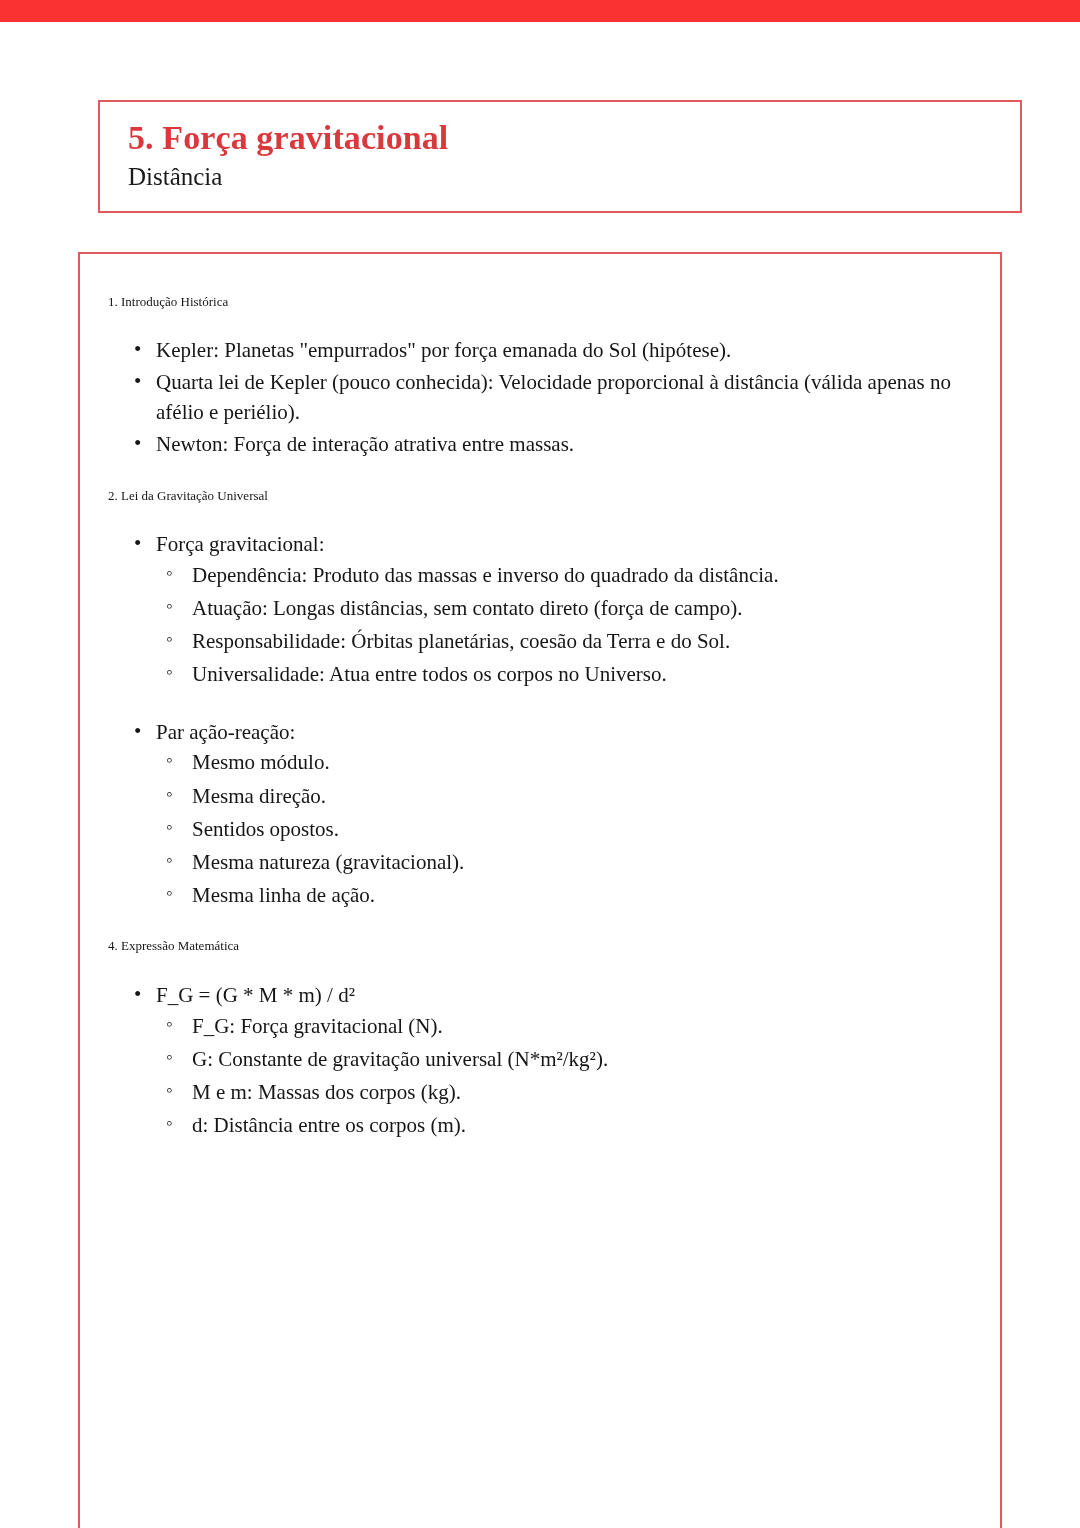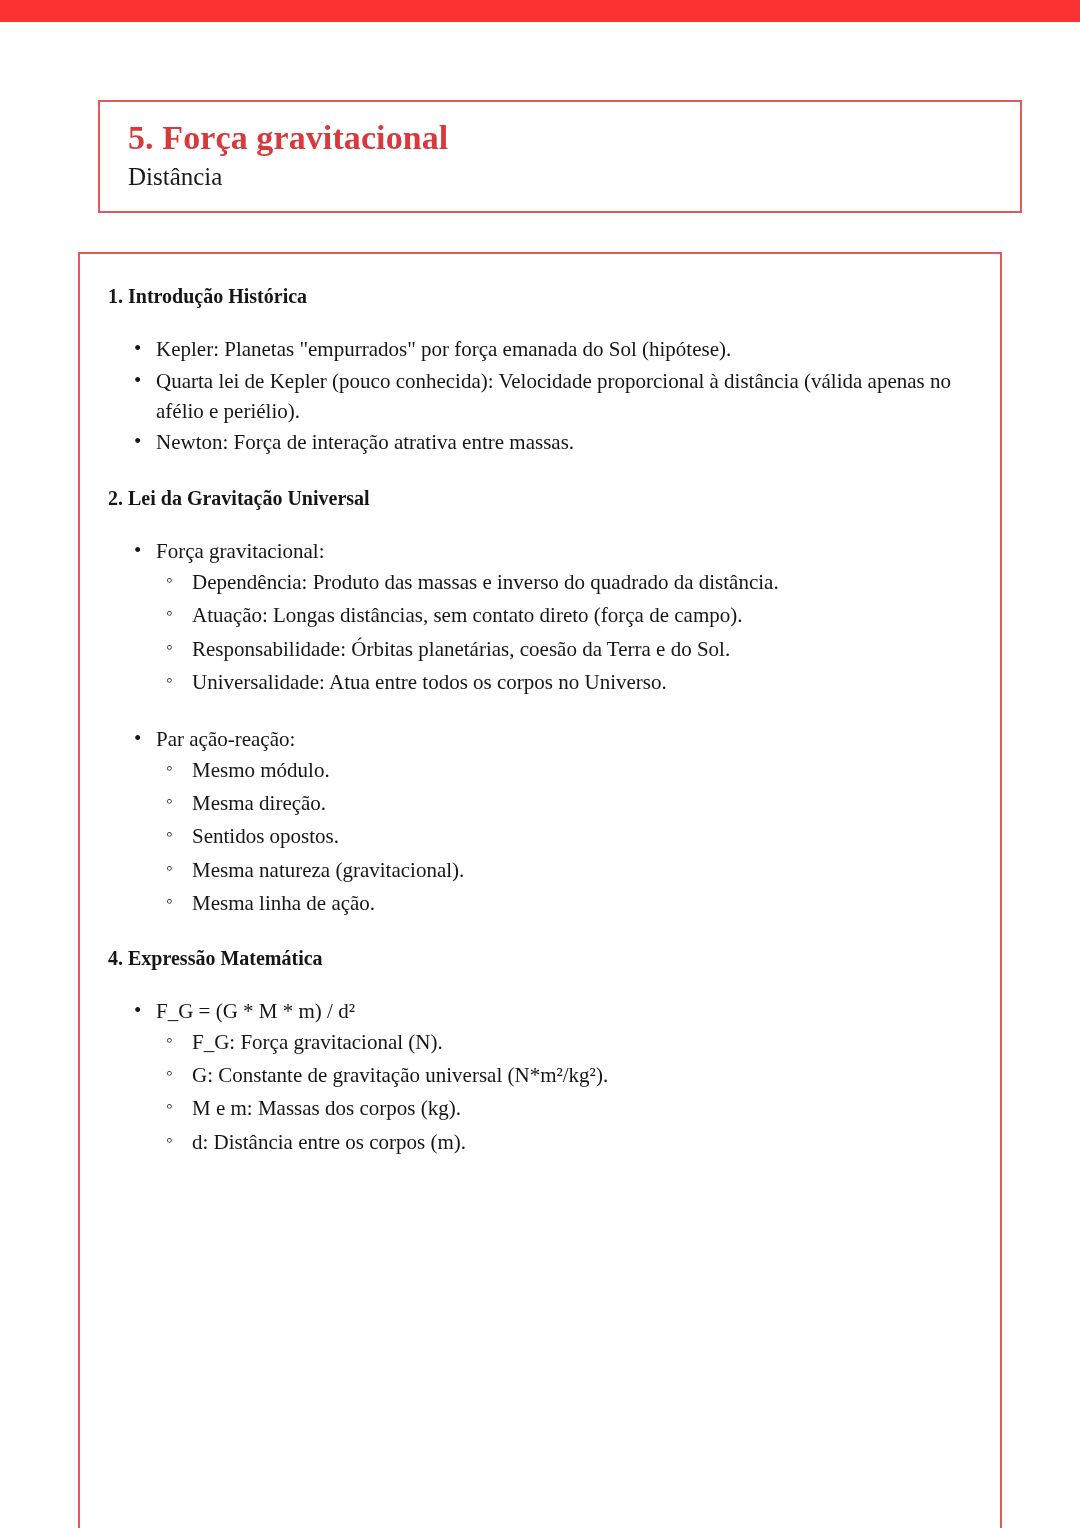--- a/index.html
+++ b/index.html
@@ -66,24 +66,24 @@
     border: 2px solid #e0595c;
     border-bottom: none;
     background: #ffffff;
     padding: 30px 26px 0 28px;
   }
 
   .section { margin: 0 0 0 0; }
   .section + .section { margin-top: 28px; }
 
   .section-heading {
-    font-size: 20px;
-    font-weight: 700;
-    color: #161616;
-    margin: 0 0 26px 0;
+    font-size: 13px;
+    font-weight: 400;
+    color: #161616;
+    margin: 10px 0 26px 0;
     line-height: 1.25;
   }
 
   ul.lvl1 {
     list-style: none;
     margin: 0;
     padding: 0;
   }
   ul.lvl1 > li {
     position: relative;

